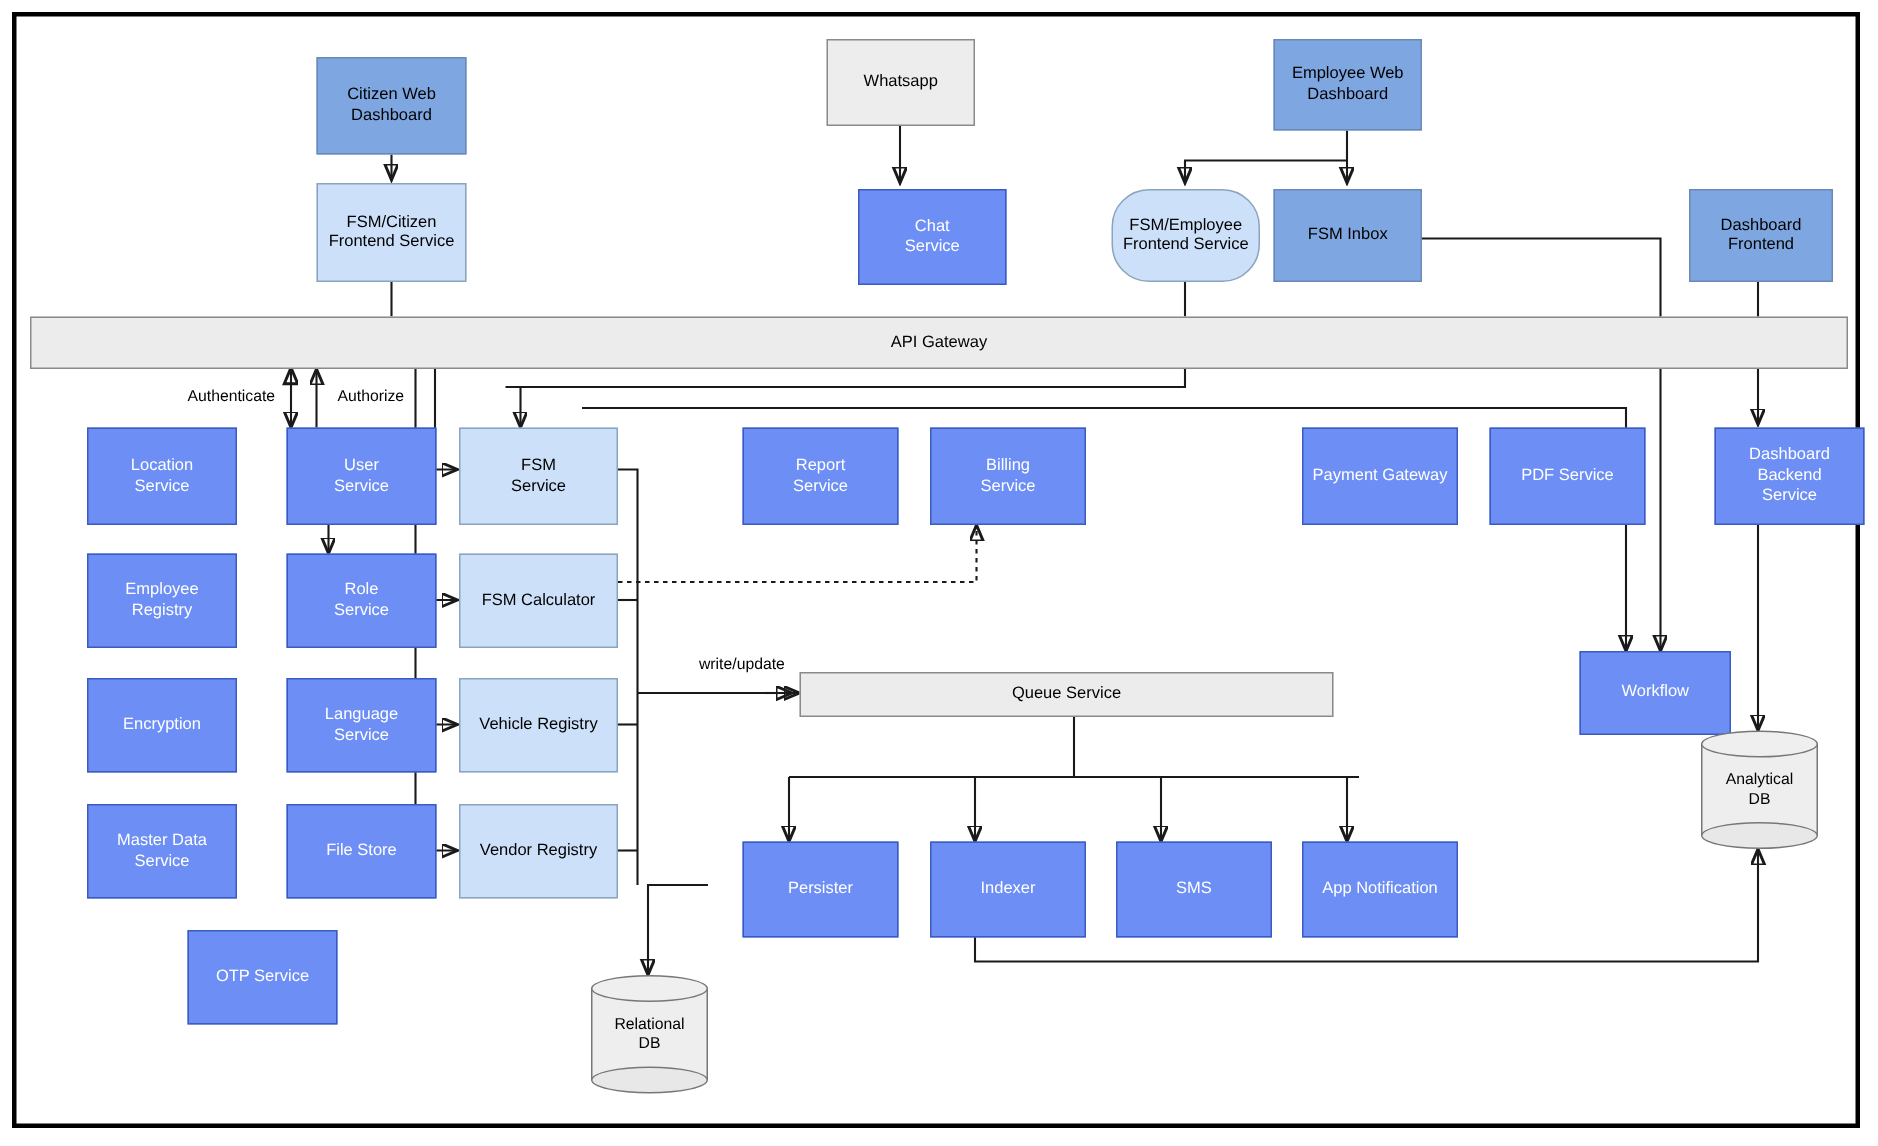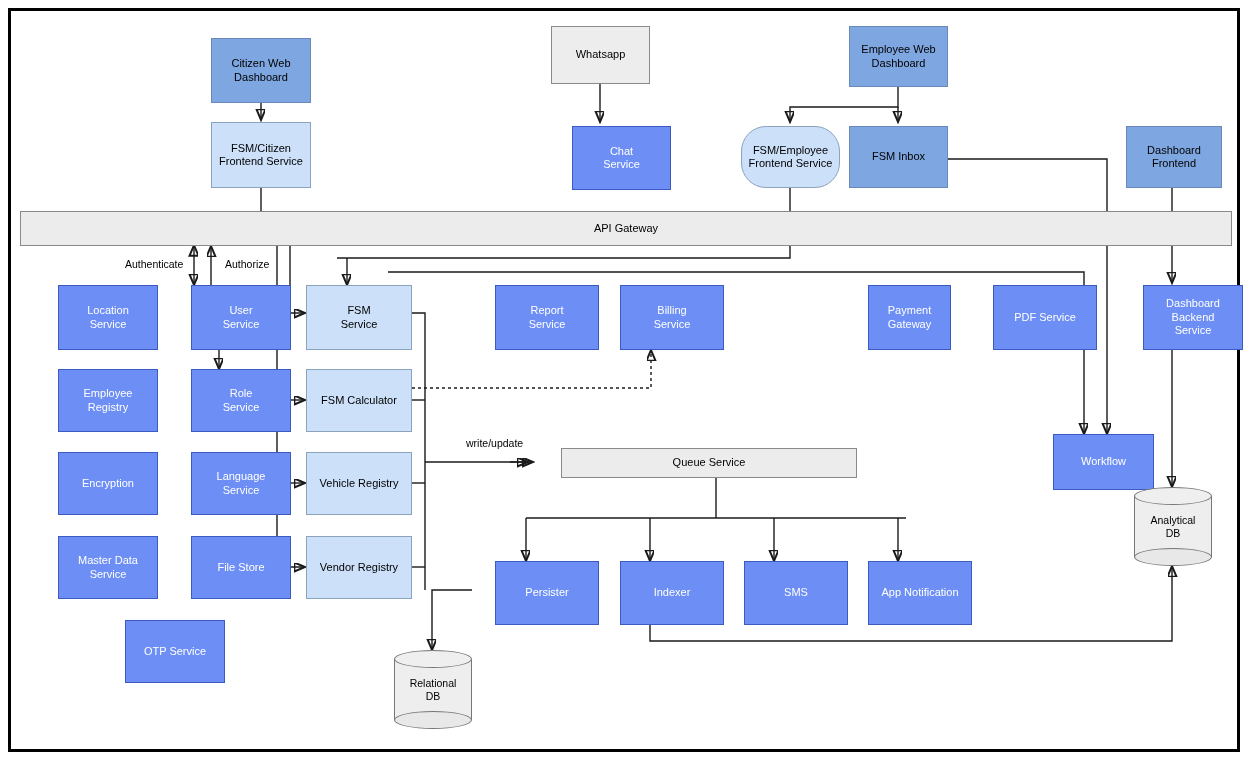--- a/index.html
+++ b/index.html
@@ -235,34 +235,34 @@
         <span>Report</span>
         <span>Service</span>
       </span>
   </div>
   <div class="node mid-blue" style="left:599px;top:285px;width:104px;height:65px;">
     <span>
         <span>Billing</span>
         <span>Service</span>
       </span>
   </div>
-  <div class="node mid-blue" style="left:847px;top:285px;width:83px;height:65px;">
+  <div class="node mid-blue" style="left:847px;top:285px;width:104px;height:65px;">
     <span>Payment Gateway</span>
   </div>
   <div class="node mid-blue" style="left:972px;top:285px;width:104px;height:65px;">
     <span>PDF Service</span>
   </div>
   <div class="node mid-blue" style="left:1122px;top:285px;width:100px;height:65px;">
     <span>
         <span>Dashboard Backend</span>
         <span>Service</span>
       </span>
   </div>
 
-  <div class="node bar" style="left:533px;top:448px;width:296px;height:30px;margin-left:28px;">
+  <div class="node bar" style="left:533px;top:448px;width:356px;height:30px;">
     <span>Queue Service</span>
   </div>
 
   <div class="node mid-blue" style="left:1032px;top:434px;width:101px;height:56px;">
     <span>Workflow</span>
   </div>
 
   <div class="node mid-blue" style="left:474px;top:561px;width:104px;height:64px;">
     <span>Persister</span>
   </div>

